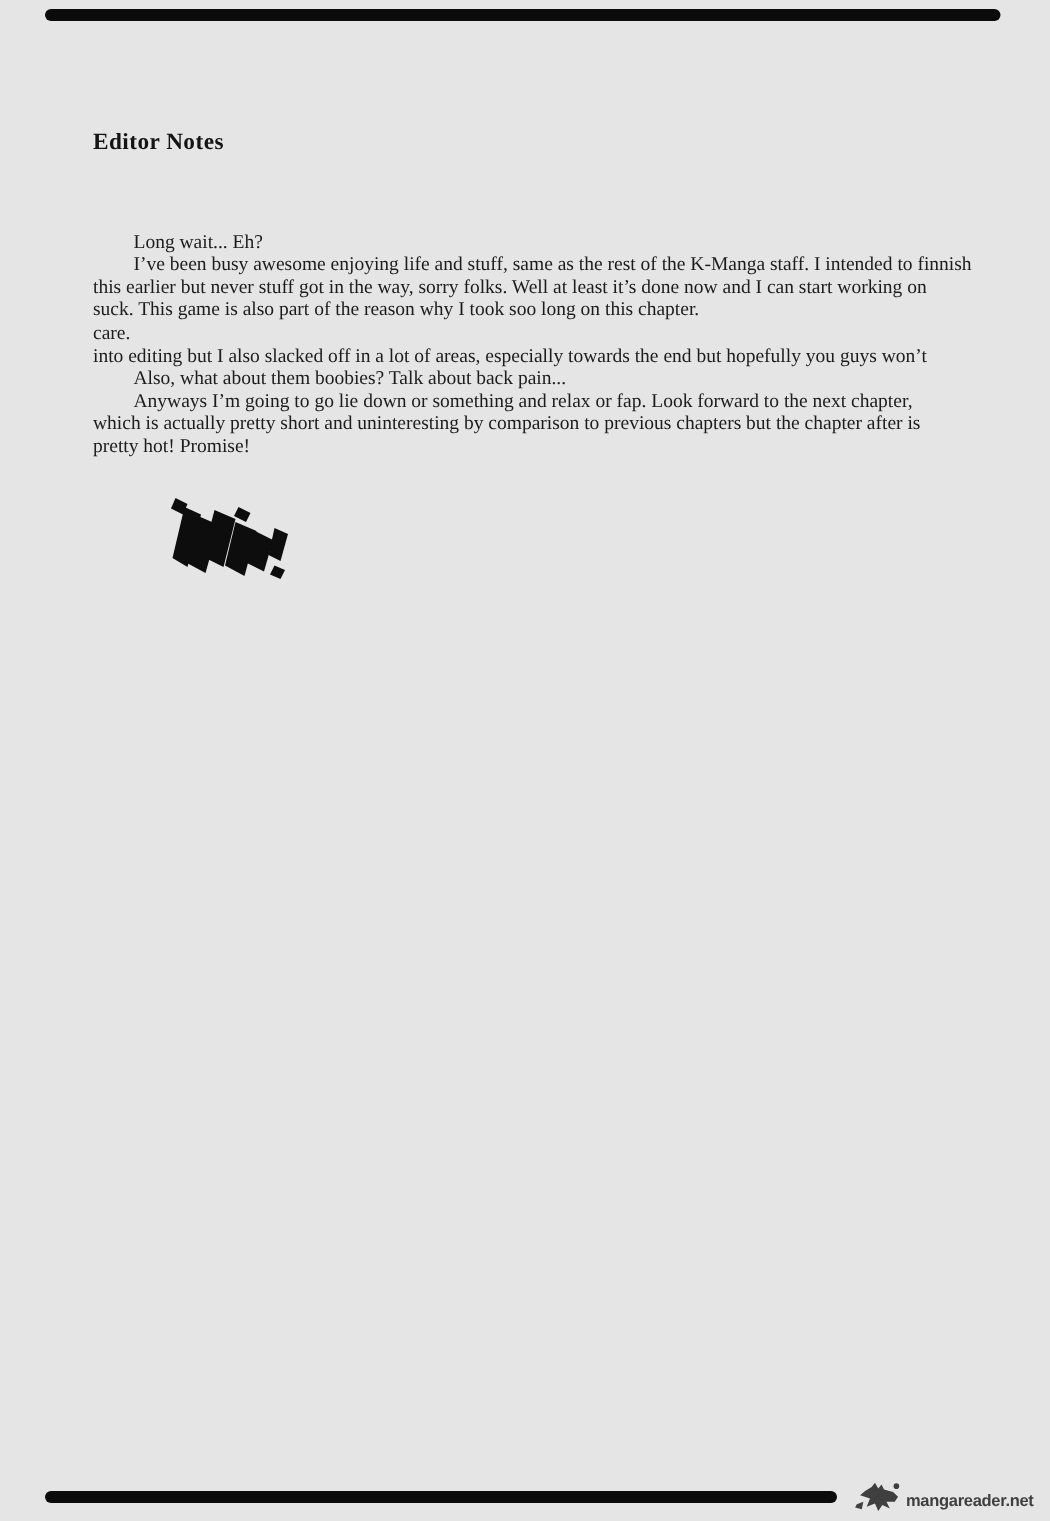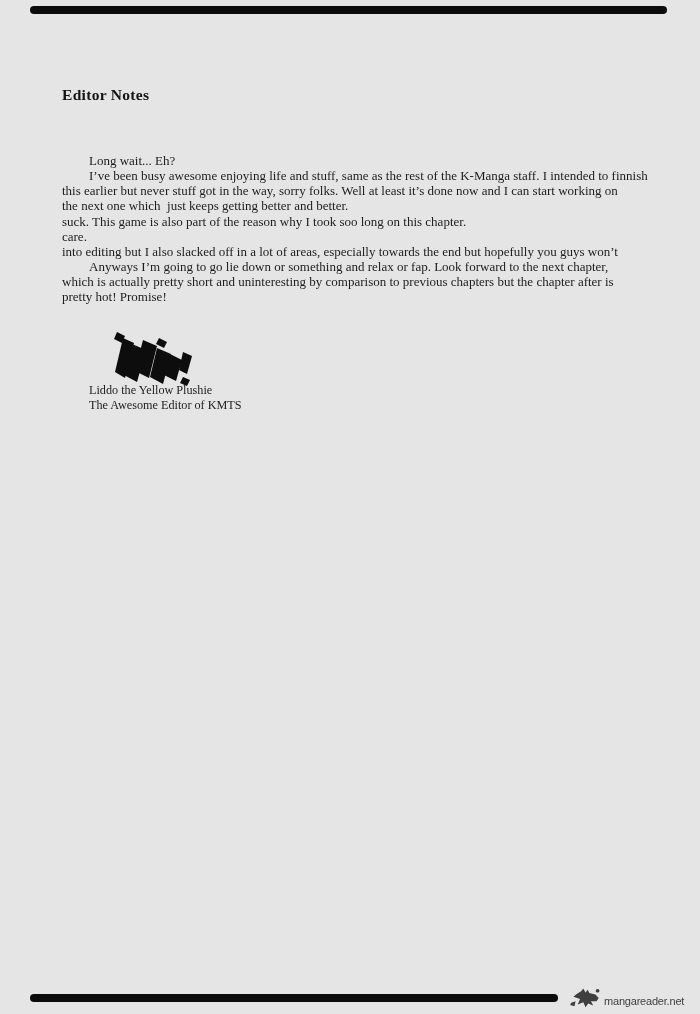--- a/index.html
+++ b/index.html
@@ -54,68 +54,64 @@
   }
   .watermark {
     position: absolute;
     left: 569px;
     top: 988px;
     display: flex;
     align-items: flex-end;
   }
   .wm-text {
     font-family: "Liberation Sans", sans-serif;
-    font-weight: normal;
+    font-weight: bold;
     font-size: 11px;
     letter-spacing: -0.2px;
     color: #3f3f3f;
     margin-left: 2px;
     padding-bottom: 3px;
   }
 </style>
 </head>
 <body>
 
 <div class="page">
 
   <div class="scan-edge scan-edge-top"></div>
 
   <h1 class="page-title">Editor Notes</h1>
 
   <div class="note-body">
     <div class="line indent">Long wait... Eh?</div>
     <div class="line indent">I’ve been busy awesome enjoying life and stuff, same as the rest of the K-Manga staff. I intended to finnish</div>
     <div class="line">this earlier but never stuff got in the way, sorry folks. Well at least it’s done now and I can start working on</div>
-    <div class="line">the next one which  just keeps getting better and better.</div>
     <div class="line">suck. This game is also part of the reason why I took soo long on this chapter.</div>
     <div class="line">care.</div>
     <div class="line">into editing but I also slacked off in a lot of areas, especially towards the end but hopefully you guys won’t</div>
+    <div class="line indent">Also, what about them boobies? Talk about back pain...</div>
     <div class="line indent">Anyways I’m going to go lie down or something and relax or fap. Look forward to the next chapter,</div>
     <div class="line">which is actually pretty short and uninteresting by comparison to previous chapters but the chapter after is</div>
     <div class="line">pretty hot! Promise!</div>
   </div>
 
   <svg class="sig-scrawl" width="95" height="64" viewBox="0 0 95 64" aria-hidden="true">
     <g fill="#0d0d0d">
       <path d="M10,8 L18,12 L15,19 L7,15 Z"></path>
       <path d="M16,14 L27,19 L18,54 L8,48 Z"></path>
       <path d="M25,20 L39,26 L30,58 L17,51 Z"></path>
       <path d="M36,16 L50,22 L42,54 L28,47 Z"></path>
       <path d="M52,14 L60,18 L57,24 L49,20 Z"></path>
       <path d="M50,24 L64,30 L56,60 L43,53 Z"></path>
       <path d="M63,30 L75,36 L69,57 L57,51 Z"></path>
       <path d="M76,28 L85,32 L80,50 L72,46 Z"></path>
       <path d="M76,53 L83,56 L80,62 L73,59 Z"></path>
     </g>
   </svg>
 
-  <div class="sig-block">
-    <div class="line">Liddo the Yellow Plushie</div>
-    <div class="line">The Awesome Editor of KMTS</div>
-  </div>
 
   <div class="watermark">
     <svg width="33" height="22" viewBox="0 0 60 40" aria-hidden="true" fill="#3f3f3f">
       <path d="M14,11 L22,6 L26,1 L30,8 L34,3 L37,9 L48,12 L54,18 L50,24 L40,24 L44,32 L35,28 L30,35 L26,26 L16,30 L20,20 L8,16 Z"></path>
       <path d="M4,27 L12,24 L10,33 L2,31 Z"></path>
       <circle cx="52" cy="5" r="3.4"></circle>
     </svg>
     <span class="wm-text">mangareader.net</span>
   </div>
 

